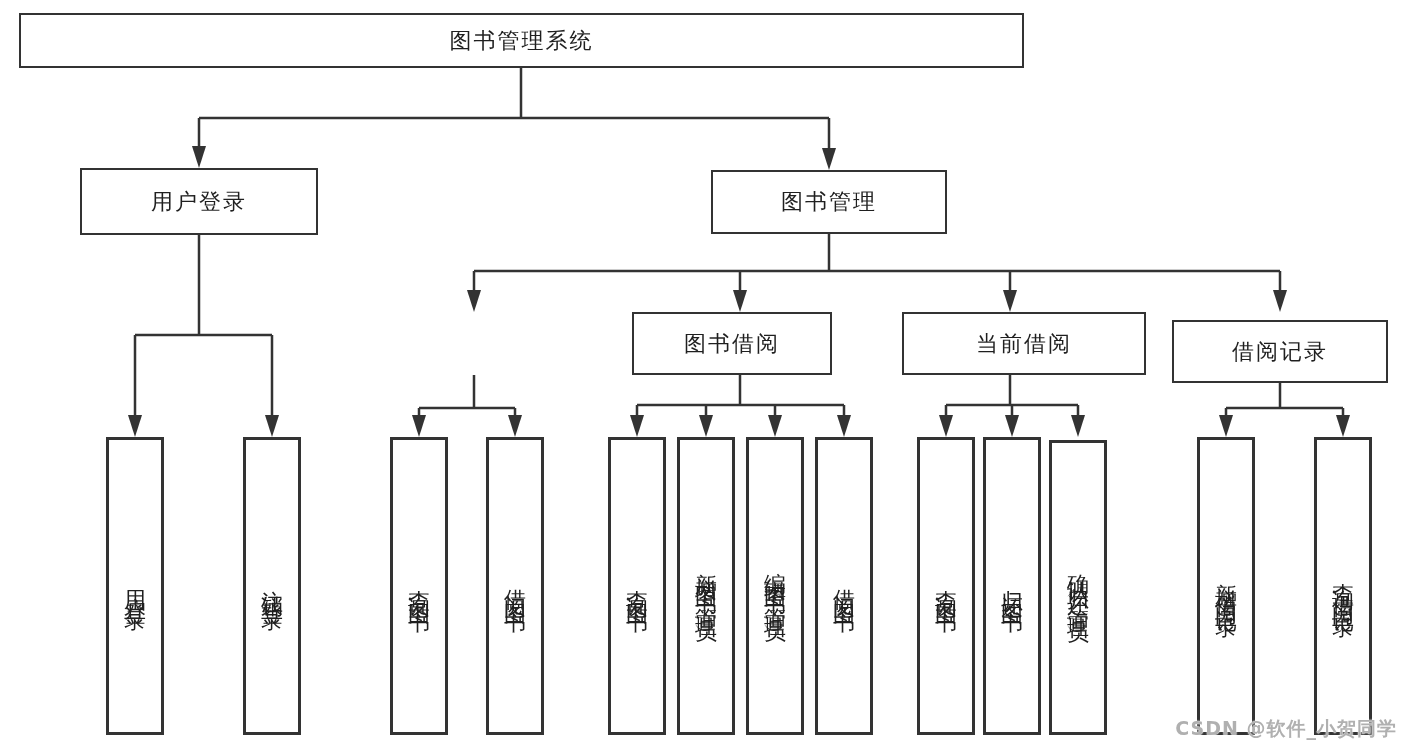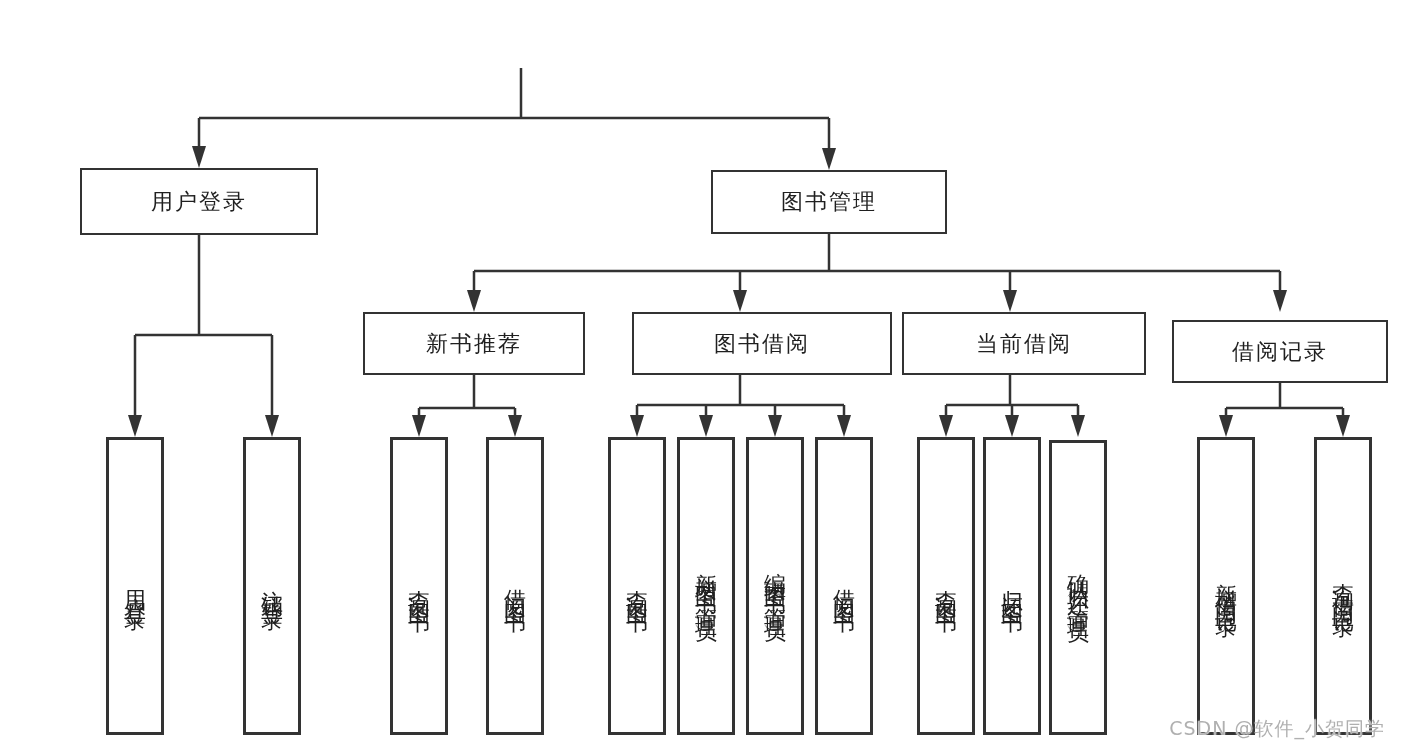--- a/index.html
+++ b/index.html
@@ -46,25 +46,26 @@
   .vbox .lbl{
     writing-mode:vertical-rl;
     text-orientation:mixed;
     font-size:22px;
     letter-spacing:7px;
     line-height:1;
     white-space:nowrap;
   }
   .watermark{
     position:absolute;
-    right:20px;bottom:5px;
+    right:8px;bottom:5px;
     font-size:19px;
     color:var(--wm);
     text-shadow:0 0 2px #ffffff,0 0 1px #ffffff;
     letter-spacing:1px;
+    font-weight:bold;
   }
 </style>
 </head>
 <body>
 
 <div class="canvas">
 
   <svg class="wires" viewBox="0 0 1405 747">
 
     <g>
@@ -108,32 +109,32 @@
       <polygon points="1071,415 1085,415 1078,437"></polygon>
     </g>
 
     <g>
       <path d="M1280,375 L1280,408 M1226,408 L1343,408 M1226,408 L1226,419 M1343,408 L1343,419"></path>
       <polygon points="1219,415 1233,415 1226,437"></polygon>
       <polygon points="1336,415 1350,415 1343,437"></polygon>
     </g>
   </svg>
 
+  <div class="box hbox root" style="left:19px;top:13px;width:1005px;height:55px">
+    <span class="lbl">图书管理系统</span>
+  </div>
 
   <div class="box hbox" style="left:80px;top:168px;width:238px;height:67px">
     <span class="lbl">用户登录</span>
   </div>
   <div class="box hbox" style="left:711px;top:170px;width:236px;height:64px">
     <span class="lbl">图书管理</span>
   </div>
 
-  <div class="box hbox" style="left:363px;top:312px;width:222px;height:63px">
-    <span class="lbl">新书推荐</span>
-  </div>
-  <div class="box hbox" style="left:632px;top:312px;width:260px;height:63px">
+  <div class="box hbox" style="left:632px;top:312px;width:200px;height:63px">
     <span class="lbl">图书借阅</span>
   </div>
   <div class="box hbox" style="left:902px;top:312px;width:244px;height:63px">
     <span class="lbl">当前借阅</span>
   </div>
   <div class="box hbox" style="left:1172px;top:320px;width:216px;height:63px">
     <span class="lbl">借阅记录</span>
   </div>
 
   <div class="box vbox" style="left:106px;top:437px;width:58px;height:298px">

